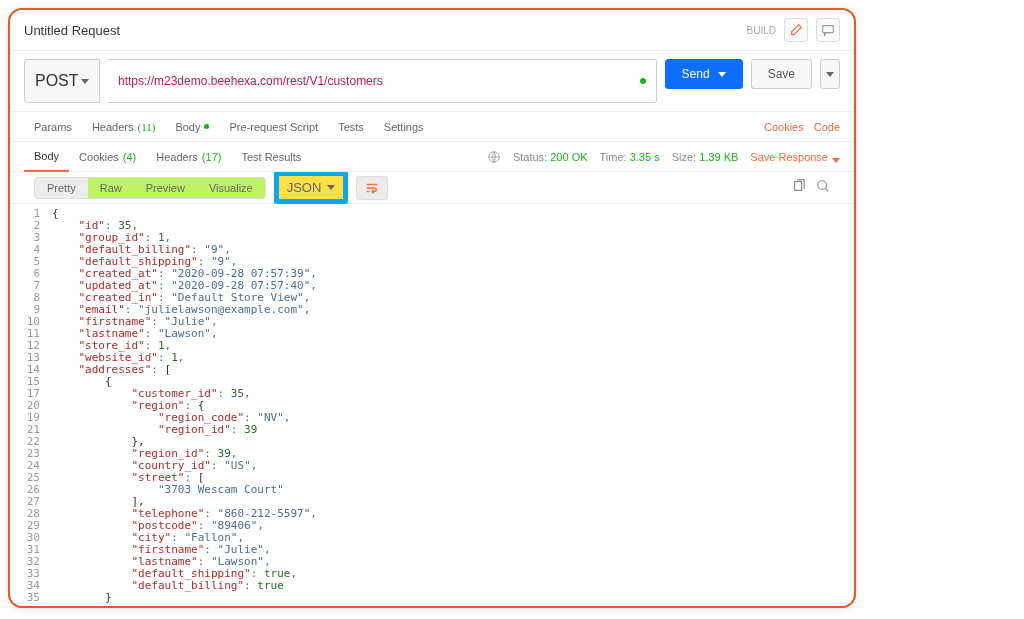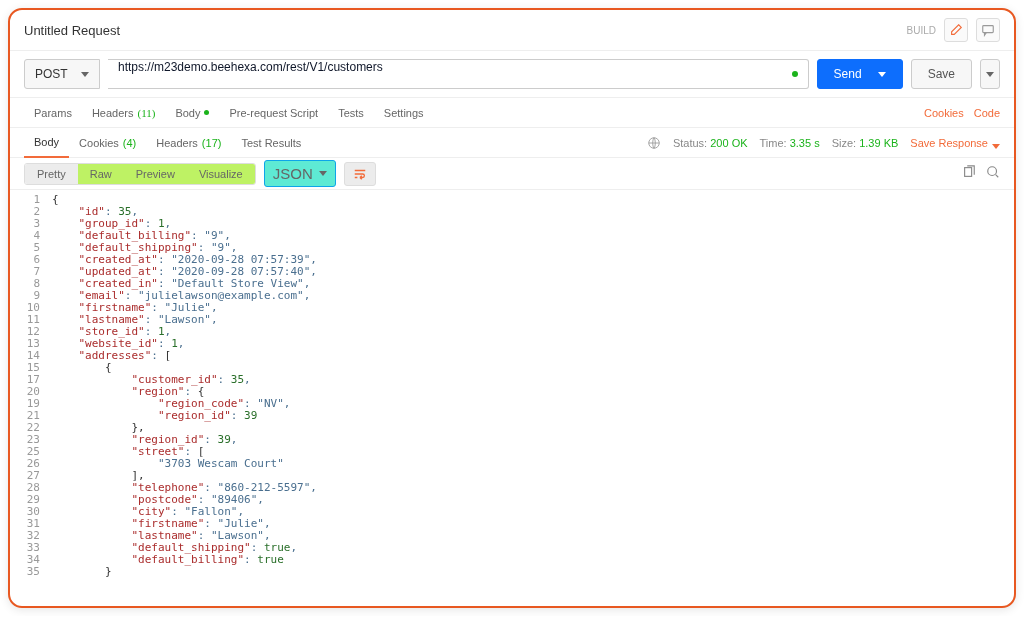--- a/index.html
+++ b/index.html
@@ -1,54 +1,54 @@
 <!DOCTYPE html>
 <html><head>
 <meta charset="utf-8">
 <style>
 * { box-sizing: border-box; margin: 0; padding: 0; }
 body { font-family: 'Helvetica Neue', Arial, sans-serif; font-size: 12px; color: #333; background: #fff; padding: 8px; }
-.window { border: 2px solid #e85821; border-radius: 14px; overflow: hidden; background: #fff; box-shadow: 0 2px 10px rgba(0,0,0,0.1); width: 1008px; height: 600px; display: flex; flex-direction: column; }
+.window { border: 2px solid #e85821; border-radius: 14px; overflow: hidden; background: #fff; box-shadow: 0 2px 10px rgba(0,0,0,0.1); width: 848px; height: 600px; display: flex; flex-direction: column; }
 .titlebar { display: flex; justify-content: space-between; align-items: center; padding: 8px 14px; border-bottom: 1px solid #eee; }
 .titlebar-left { font-size: 13px; color: #333; font-weight: 500; }
 .titlebar-right { display: flex; align-items: center; gap: 8px; }
 .build-label { color: #aaa; font-size: 10px; text-transform: uppercase; }
 .icon-btn { width: 24px; height: 24px; border: 1px solid #ddd; border-radius: 3px; background: #fafafa; display: flex; align-items: center; justify-content: center; cursor: pointer; }
 .icon-btn svg { width: 14px; height: 14px; }
 
 .reqbar { display: flex; align-items: stretch; padding: 8px 14px; gap: 8px; border-bottom: 1px solid #eee; }
-.method-select { display: flex; align-items: center; justify-content: space-between; padding: 0 10px; width: 76px; border: 1px solid #ccc; border-right: 1px solid #ccc; border-radius: 3px 0 0 3px; background: #f7f7f7; font-size: 12px; cursor: pointer; }
+.method-select { display: flex; align-items: center; justify-content: space-between; padding: 0 10px; width: 76px; border: 1px solid #ccc; border-right: 1px solid #ccc; border-radius: 3px 0 0 3px; background: #f7f7f7; font-size: 16px; cursor: pointer; }
 .chevron { border-left: 4px solid transparent; border-right: 4px solid transparent; border-top: 5px solid #666; width: 0; height: 0; }
-.url-input { flex: 1; border: 1px solid #ccc; border-left: none; border-radius: 0 3px 3px 0; padding: 0 10px; display: flex; align-items: flex-start; color: #0f172a; background: #fff; position: relative; }
+.url-input { flex: 1; border: 1px solid #ccc; border-left: none; border-radius: 0 3px 3px 0; padding: 14px 10px; display: flex; align-items: center; color: #be185d; background: #fff; position: relative; }
 .url-input .dot-green { position: absolute; right: 10px; top: 50%; transform: translateY(-50%); width: 6px; height: 6px; border-radius: 50%; background: #1bb31b; }
 .btn { border: 1px solid #ccc; border-radius: 3px; padding: 0 16px; height: 30px; display: flex; align-items: center; cursor: pointer; font-size: 12px; }
-.btn-send { background: #0d6efd; color: #fff; border-color: #0d6efd; gap: 16px; }
+.btn-send { background: #0d6efd; color: #fff; border-color: #0d6efd; gap: 8px; }
 .btn-save { background: #f7f7f7; color: #555; }
 .btn-dd { width: 20px; padding: 0; justify-content: center; background: #f7f7f7; }
 .btn-send .chevron { border-top-color: #fff; }
 
 .req-tabs, .res-tabs { display: flex; align-items: center; border-bottom: 1px solid #eee; padding: 0 14px; height: 30px; font-size: 11px; color: #666; position: relative; }
 .req-tabs .tab, .res-tabs .tab { padding: 0 10px; height: 100%; display: flex; align-items: center; gap: 4px; cursor: pointer; }
 .req-tabs .active, .res-tabs .active { border-bottom: 2px solid #f26b3a; color: #333; margin-bottom: -1px; }
 .dot-g { width: 5px; height: 5px; border-radius: 50%; background: #1bb31b; display: inline-block; }
 .count { color: #1bb31b; font-family: Liberation Serif, serif; }
 .count-b { color: #1bb31b; }
 .req-right { margin-left: auto; display: flex; gap: 10px; color: #f26b3a; }
 .req-right span { cursor: pointer; }
 
 .res-tabs .meta { margin-left: auto; display: flex; align-items: center; gap: 12px; color: #888; font-size: 11px; }
 .res-tabs .meta .ok { color: #1bb31b; }
 .save-resp { color: #f26b3a; cursor: pointer; display: flex; align-items: flex-end; gap: 4px; }
 .globe-icon { width: 14px; height: 14px; }
 
-.toolbar { display: flex; align-items: center; height: 32px; padding: 0 14px; border-bottom: 1px solid #eee; gap: 4px; }
+.toolbar { display: flex; align-items: center; height: 32px; padding: 0 24px; border-bottom: 1px solid #eee; gap: 4px; }
 .tb-group { display: flex; border: 1px solid #ddd; border-radius: 3px; overflow: hidden; }
 .tb-btn { padding: 4px 12px; font-size: 11px; color: #666; cursor: pointer; background: #bef264; }
 .tb-btn.on { background: #ececec; }
-.tb-sel { display: flex; align-items: center; gap: 6px; padding: 4px 8px; border: 1px solid #0ea5e9; border-radius: 3px; font-size: 15px; color: #666; cursor: pointer; background: #5eead4; margin-left: 4px; }
+.tb-sel { display: flex; align-items: center; gap: 6px; padding: 4px 8px; border: 5px solid #0ea5e9; border-radius: 3px; font-size: 13px; color: #666; cursor: pointer; background: #fde047; margin-left: 4px; }
 .tb-icon { padding: 4px 8px; border: 1px solid #ddd; border-radius: 3px; background: #ececec; margin-left: 4px; cursor: pointer; display:flex; align-items:center; }
 .tb-icon svg { width: 14px; height: 14px; }
 .tb-right { margin-left: auto; display: flex; gap: 10px; }
 .tb-right div { cursor: pointer; color: #888; }
 
 .code-area { flex: 1; overflow-y: auto; font-family: Menlo, Consolas, monospace; font-size: 11px; line-height: 12px; padding: 4px 0; position: relative; }
 .code-line { display: flex; padding: 0 14px; }
 .lineno { width: 28px; text-align: right; color: #999; padding-right: 12px; user-select: none; flex-shrink: 0; }
 .code { white-space: pre; }
 .tok-key { color: #aa2c2c; }
@@ -273,20 +273,24 @@
       </div>
       <div class="code-line">
         <div class="lineno">22</div>
         <div class="code"><span>            </span><span class="tok-brace">},</span></div>
       </div>
       <div class="code-line">
         <div class="lineno">23</div>
         <div class="code"><span>            </span><span class="tok-key">"region_id"</span><span class="tok-punc">: </span><span class="tok-num">39</span><span class="tok-punc">,</span></div>
       </div>
       <div class="code-line">
+        <div class="lineno">24</div>
+        <div class="code"><span>            </span><span class="tok-key">"country_id"</span><span class="tok-punc">: </span><span class="tok-str">"US"</span><span class="tok-punc">,</span></div>
+      </div>
+      <div class="code-line">
         <div class="lineno">25</div>
         <div class="code"><span>            </span><span class="tok-key">"street"</span><span class="tok-punc">: </span><span class="tok-brace">[</span></div>
       </div>
       <div class="code-line">
         <div class="lineno">26</div>
         <div class="code"><span>                </span><span class="tok-str">"3703 Wescam Court"</span></div>
       </div>
       <div class="code-line">
         <div class="lineno">27</div>
         <div class="code"><span>            </span><span class="tok-brace">],</span></div>

